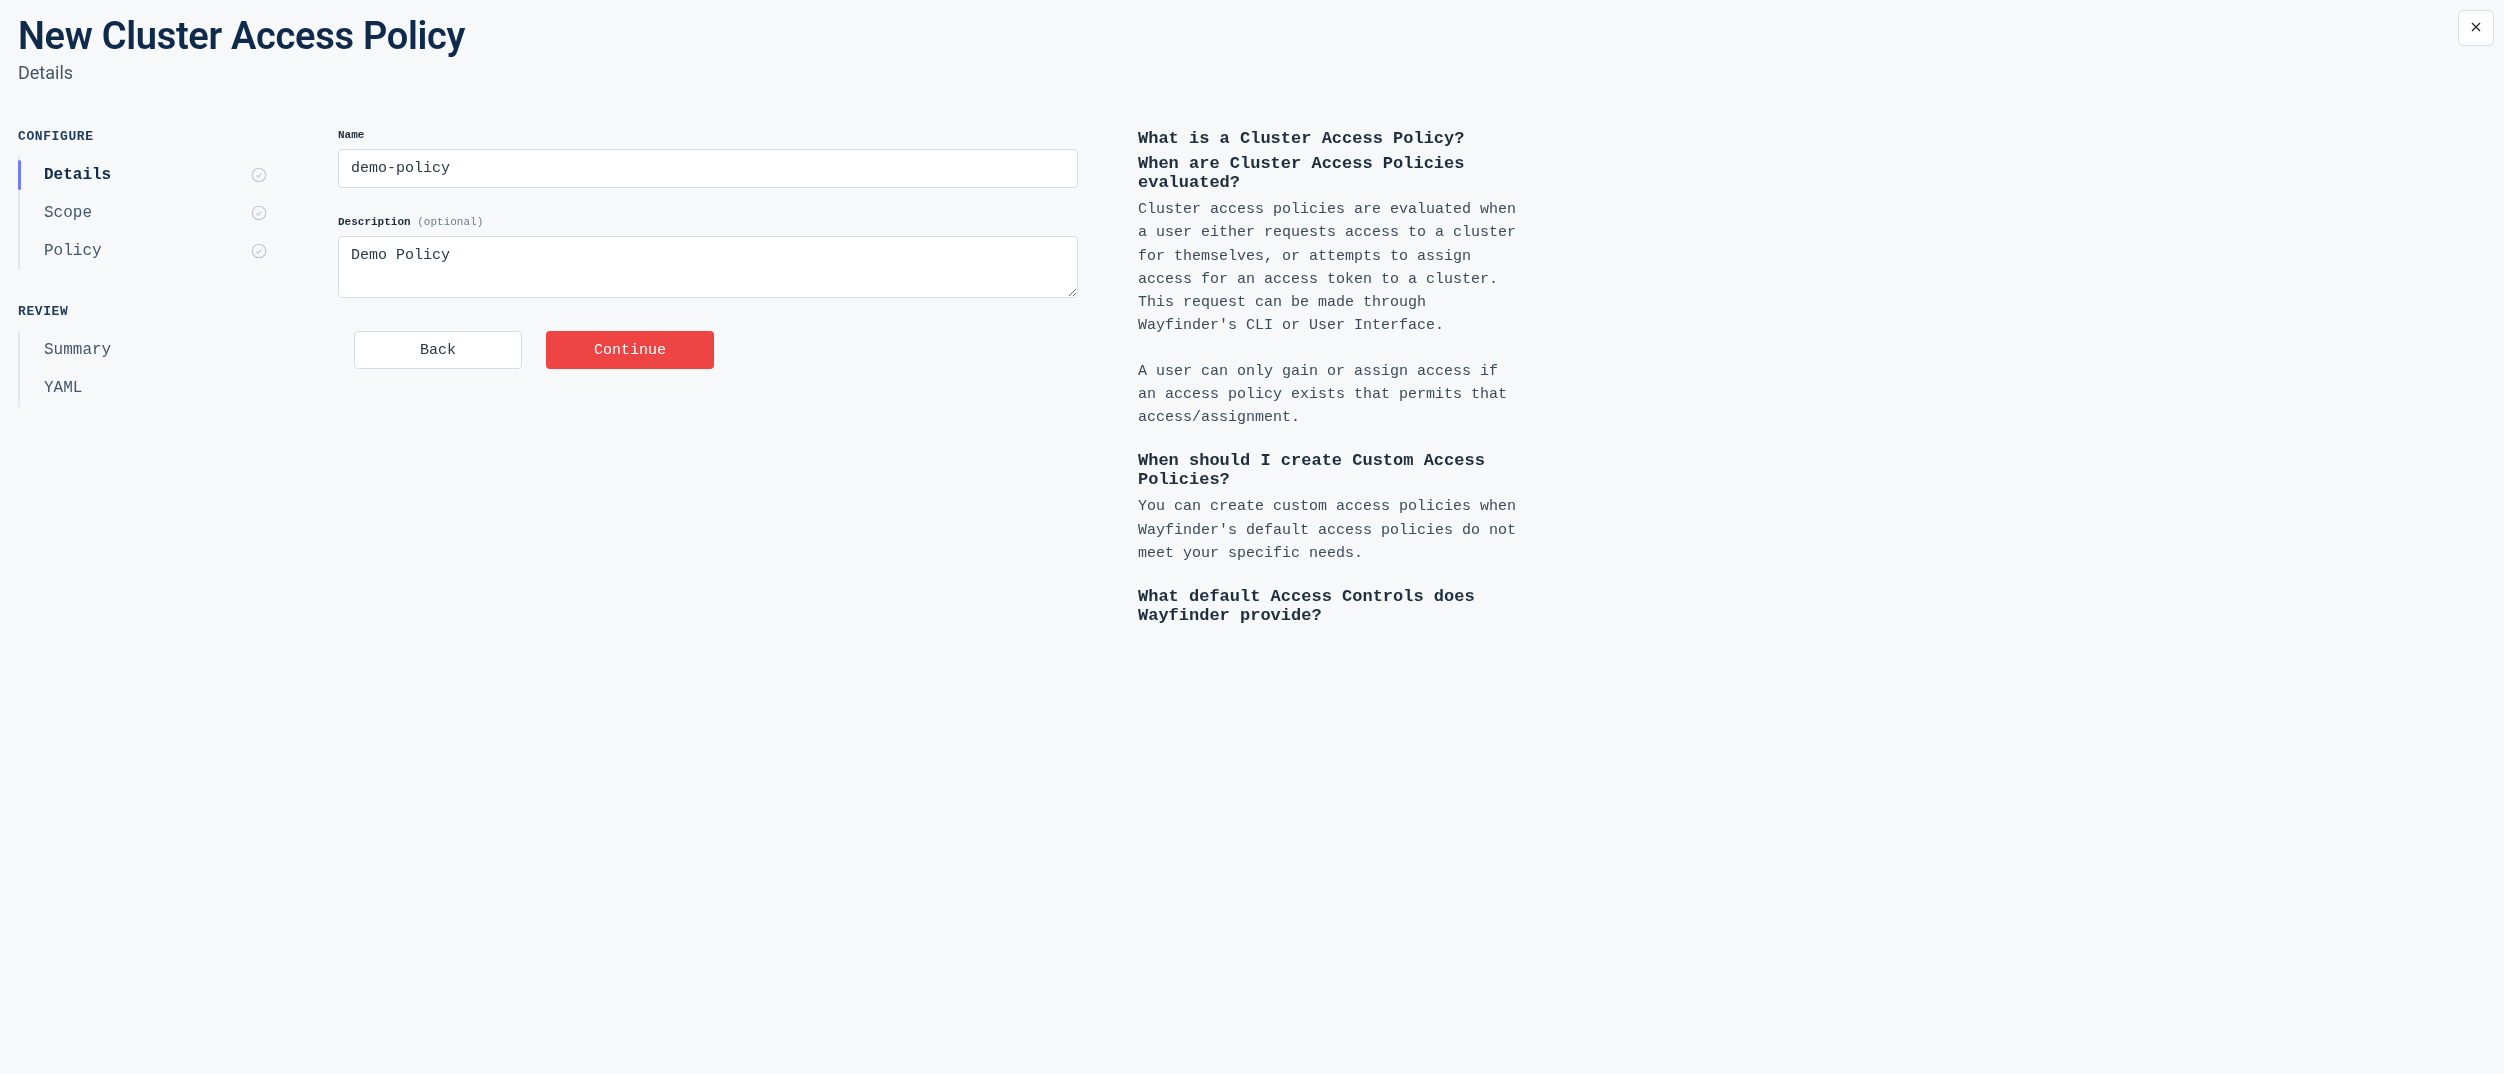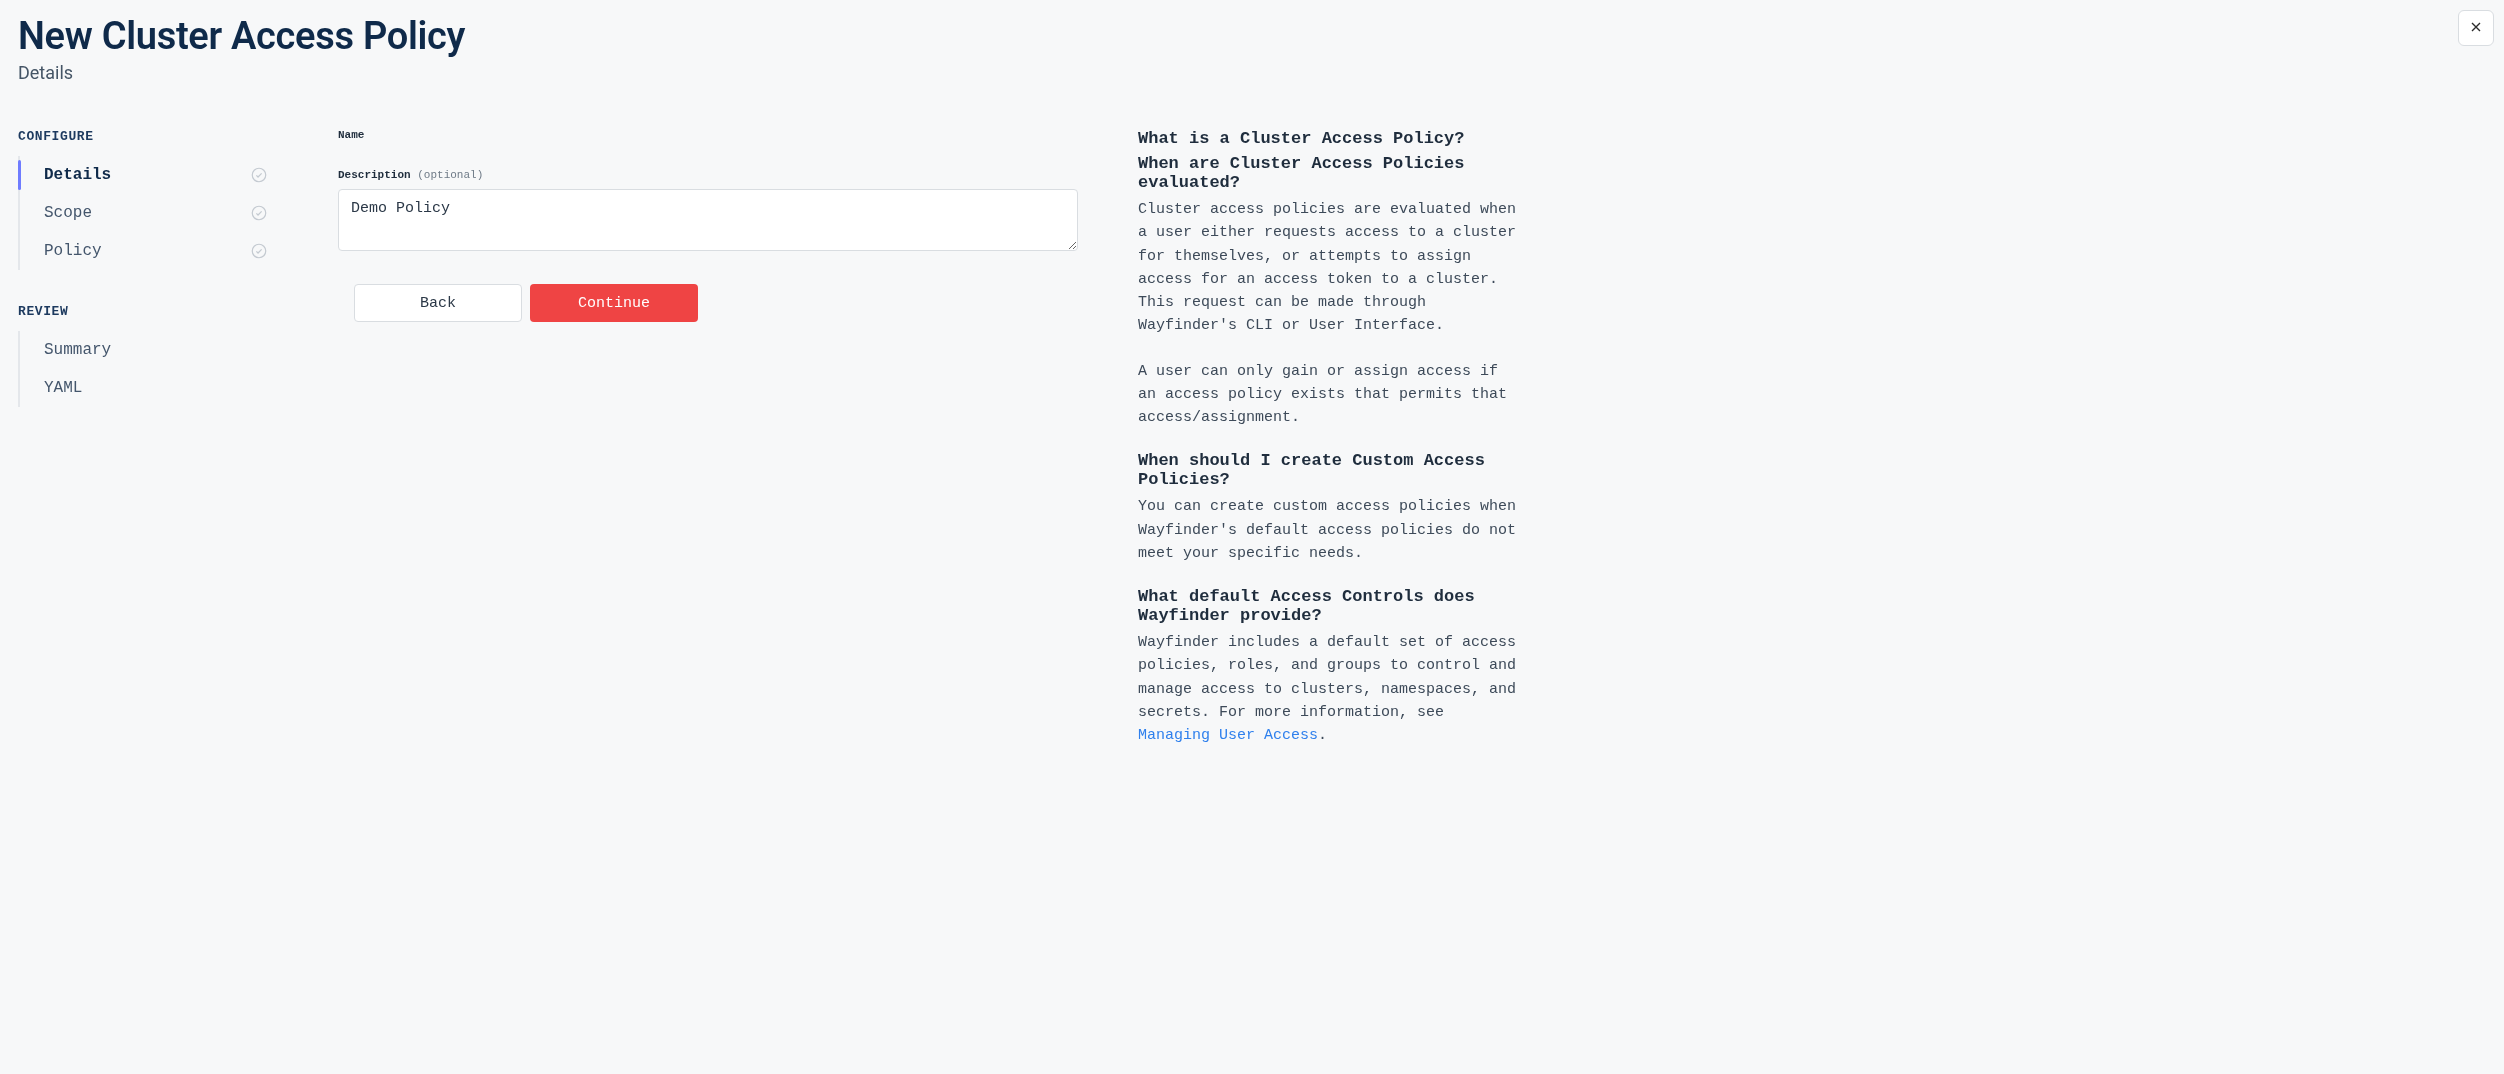--- a/index.html
+++ b/index.html
@@ -88,21 +88,21 @@
     width:100%;
     border:1px solid #d9dde1;
     border-radius:4px;
     background:#fff;
     padding:10px 12px;
     font-size:15px;
     color:#2b3847;
     font-family:inherit;
   }
   .textarea { min-height:62px; resize:vertical; }
-  .btn-row { display:flex; gap:8px; margin-top:6px;padding-left:16px; }
+  .btn-row { display:flex; gap:24px; margin-top:6px;padding-left:16px; }
   .btn {
     min-width:168px; height:38px;
     border-radius:4px;
     font-size:15px;
     cursor:pointer;
     border:1px solid transparent;
     font-family:inherit;
   }
   .btn-secondary { background:#fff; border-color:#d9dde1; color:#2b3847; }
   .btn-primary { background:#ef4444; color:#fff; }
@@ -173,20 +173,21 @@
           <div class="side-item">
             <span>YAML</span>
           </div>
         </div>
       </div>
     </nav>
 
     <section class="main">
       <div class="field">
         <label class="field-label">Name</label>
+        <input class="text-input" type="text" value="demo-policy" style="">
       </div>
 
       <div class="field">
         <label class="field-label">
           <span>Description</span>
           <span class="opt">(optional)</span>
         </label>
         <textarea class="textarea" style="">Demo Policy</textarea>
       </div>
 
@@ -200,19 +201,15 @@
       <h3>What is a Cluster Access Policy?</h3>
 
       <h3>When are Cluster Access Policies evaluated?</h3>
       <p>Cluster access policies are evaluated when a user either requests access to a cluster for themselves, or attempts to assign access for an access token to a cluster. This request can be made through Wayfinder's CLI or User Interface.</p>
       <p>A user can only gain or assign access if an access policy exists that permits that access/assignment.</p>
 
       <h3>When should I create Custom Access Policies?</h3>
       <p>You can create custom access policies when Wayfinder's default access policies do not meet your specific needs.</p>
 
       <h3>What default Access Controls does Wayfinder provide?</h3>
-      <p>
-        <span>Wayfinder includes a default set of access policies, roles, and groups to control and manage access to clusters, namespaces, and secrets. For more information, see </span>
-        <a href="#">Managing User Access</a><span>.</span>
-      </p>
     </aside>
   </div>
 </div>
 
 </body></html>

